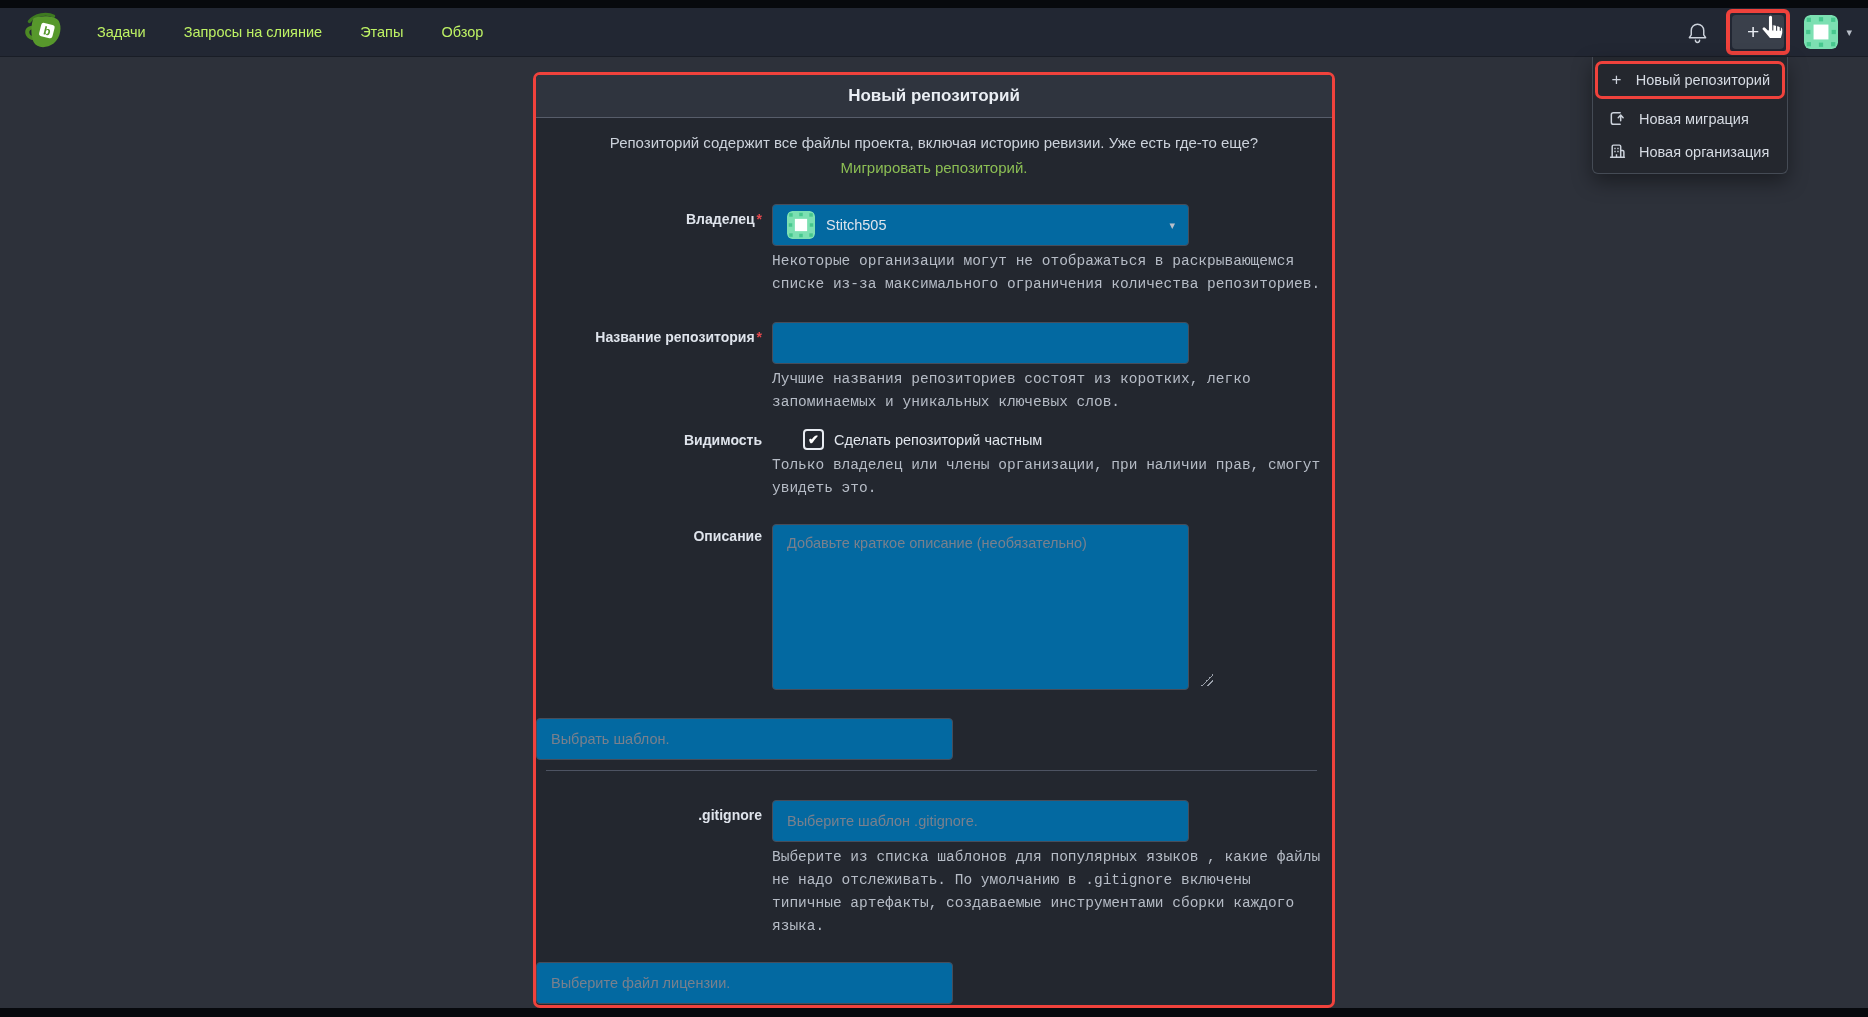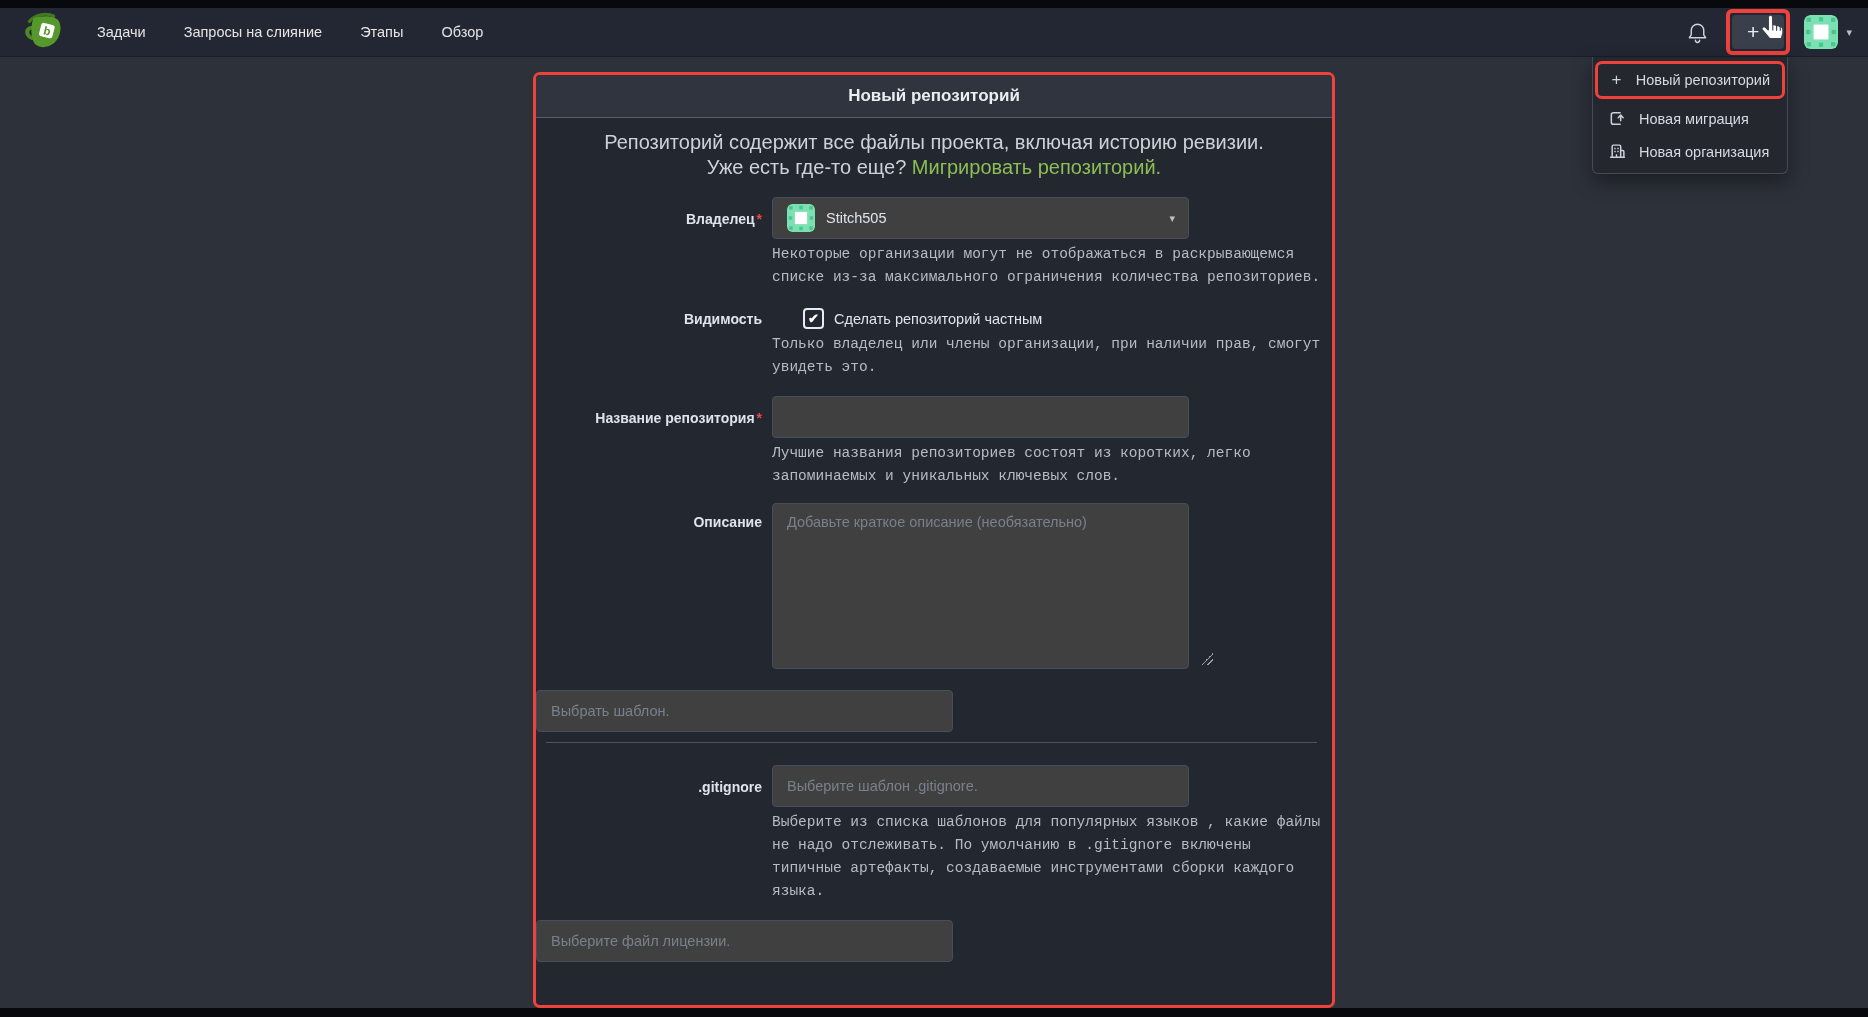--- a/index.html
+++ b/index.html
@@ -16,21 +16,21 @@
   .edge-strip.bottom{ bottom:0; height:9px; }
 
   
   .navbar{
     position:absolute; top:8px; left:0; width:100%; height:49px;
     background:#222733; display:flex; align-items:center;
     padding:0 16px 0 20px; border-bottom:1px solid #191d26;
   }
   .logo{ width:44px; height:40px; margin-right:14px; flex:0 0 auto; }
   .nav-link{
-    color:#e5e5e5; font-size:14.5px; padding:0 19px; cursor:pointer; white-space:nowrap;
+    color:#bef264; font-size:14.5px; padding:0 19px; cursor:pointer; white-space:nowrap;
   }
   .nav-spacer{ flex:1; }
   .bell{ width:25px; height:25px; margin-right:16px; cursor:pointer; }
   .plus-wrap{
     border:4px solid #f0423c; border-radius:6px; padding:2px; margin-right:10px;
   }
   .plus-btn{
     width:52px; height:34px; background:#3a404b; border-radius:4px;
     display:flex; align-items:center; justify-content:center; gap:5px;
     color:#e9edf3; cursor:pointer;
@@ -66,37 +66,37 @@
     background:#23272f; overflow:hidden; z-index:10;
   }
   .panel-header{
     background:#2f343e; border-bottom:1px solid #575d6a;
     padding:11px 0 11px; text-align:center;
     font-weight:bold; font-size:17px; color:#eaeef4;
   }
   .panel-body{ padding:12px 0 0; }
   .intro{
     width:700px; margin:0 auto 8px; text-align:center;
-    color:#ccd2db; font-size:20px; line-height:25px;
+    color:#ccd2db; font-size:15px; line-height:25px;
   }
   a.green-link{ color:#8cbe54; text-decoration:none; cursor:pointer; }
 
   .form-row{ display:flex; padding:9px 8px 0 0; }
   .row-label{
     flex:0 0 236px; text-align:right; padding-right:10px;
     font-weight:bold; color:#dfe4ec; font-size:14px; line-height:18px;
   }
   .row-label .req{ color:#e5484d; margin-left:2px; }
   .lbl-mid{ padding-top:13px; }
   .lbl-top{ padding-top:10px; }
   .row-field{ flex:1; max-width:562px; }
 
   .text-input, .select-box, .desc-area{
-    width:417px; background:#404040; border:1px solid #474d5a; border-radius:4px;
-    color:#dfe4ec; font-size:14.5px; font-family:"Liberation Sans",sans-serif;
+    width:417px; background:#0369a1; border:1px solid #474d5a; border-radius:4px;
+    color:#dfe4ec; font-size:14.5px; font-family:"Liberation Sans",sans-serif;margin-top:7px;
   }
   .text-input{ height:42px; padding:0 14px; outline:none; }
   .text-input::placeholder, .desc-area::placeholder{ color:#79808d; opacity:1; }
   .select-box{
     height:42px; display:flex; align-items:center; gap:11px; padding:0 14px; position:relative; cursor:pointer;
   }
   .select-box .sel-avatar{ width:28px; height:28px; border-radius:5px; }
   .select-box .sel-caret{ position:absolute; right:13px; }
   .help{
     margin-top:4px; color:#b6bcc6; font-size:14.5px; line-height:23px; max-width:560px;font-family:Liberation Mono, monospace;
@@ -237,45 +237,45 @@
                 <rect x="25.5" y="25.5" width="4" height="4"></rect>
             </g>
           </svg>
           <span>Stitch505</span>
           <span class="caret sel-caret">▾</span>
         </div>
         <div class="help">Некоторые организации могут не отображаться в раскрывающемся списке из-за максимального ограничения количества репозиториев.</div>
       </div>
     </div>
 
+    <div class="form-row mb6">
+      <div class="row-label lbl-mid">
+        <span>Название репозитория</span><span class="req">*</span>
+      </div>
+      <div class="row-field">
+        <input class="text-input" type="text" value="" style="">
+        <div class="help">Лучшие названия репозиториев состоят из коротких, легко запоминаемых и уникальных ключевых слов.</div>
+      </div>
+    </div>
+
     <div class="form-row mb8">
       <div class="row-label" style="padding-top:2px">
         <span>Видимость</span>
       </div>
       <div class="row-field">
         <div class="check-line">
           <div class="checkbox">
             <span>✔</span>
           </div>
           <span class="check-label">Сделать репозиторий частным</span>
         </div>
         <div class="help">Только владелец или члены организации, при наличии прав, смогут увидеть это.</div>
       </div>
     </div>
 
-    <div class="form-row mb6">
-      <div class="row-label lbl-mid">
-        <span>Название репозитория</span><span class="req">*</span>
-      </div>
-      <div class="row-field">
-        <input class="text-input" type="text" value="" style="">
-        <div class="help">Лучшие названия репозиториев состоят из коротких, легко запоминаемых и уникальных ключевых слов.</div>
-      </div>
-    </div>
-
     <div class="form-row mb12">
       <div class="row-label lbl-top">
         <span>Описание</span>
       </div>
       <div class="row-field">
         <div class="desc-wrap">
           <textarea class="desc-area" placeholder="Добавьте краткое описание (необязательно)" style=""></textarea>
           <div class="resize-handle"></div>
         </div>
       </div>

